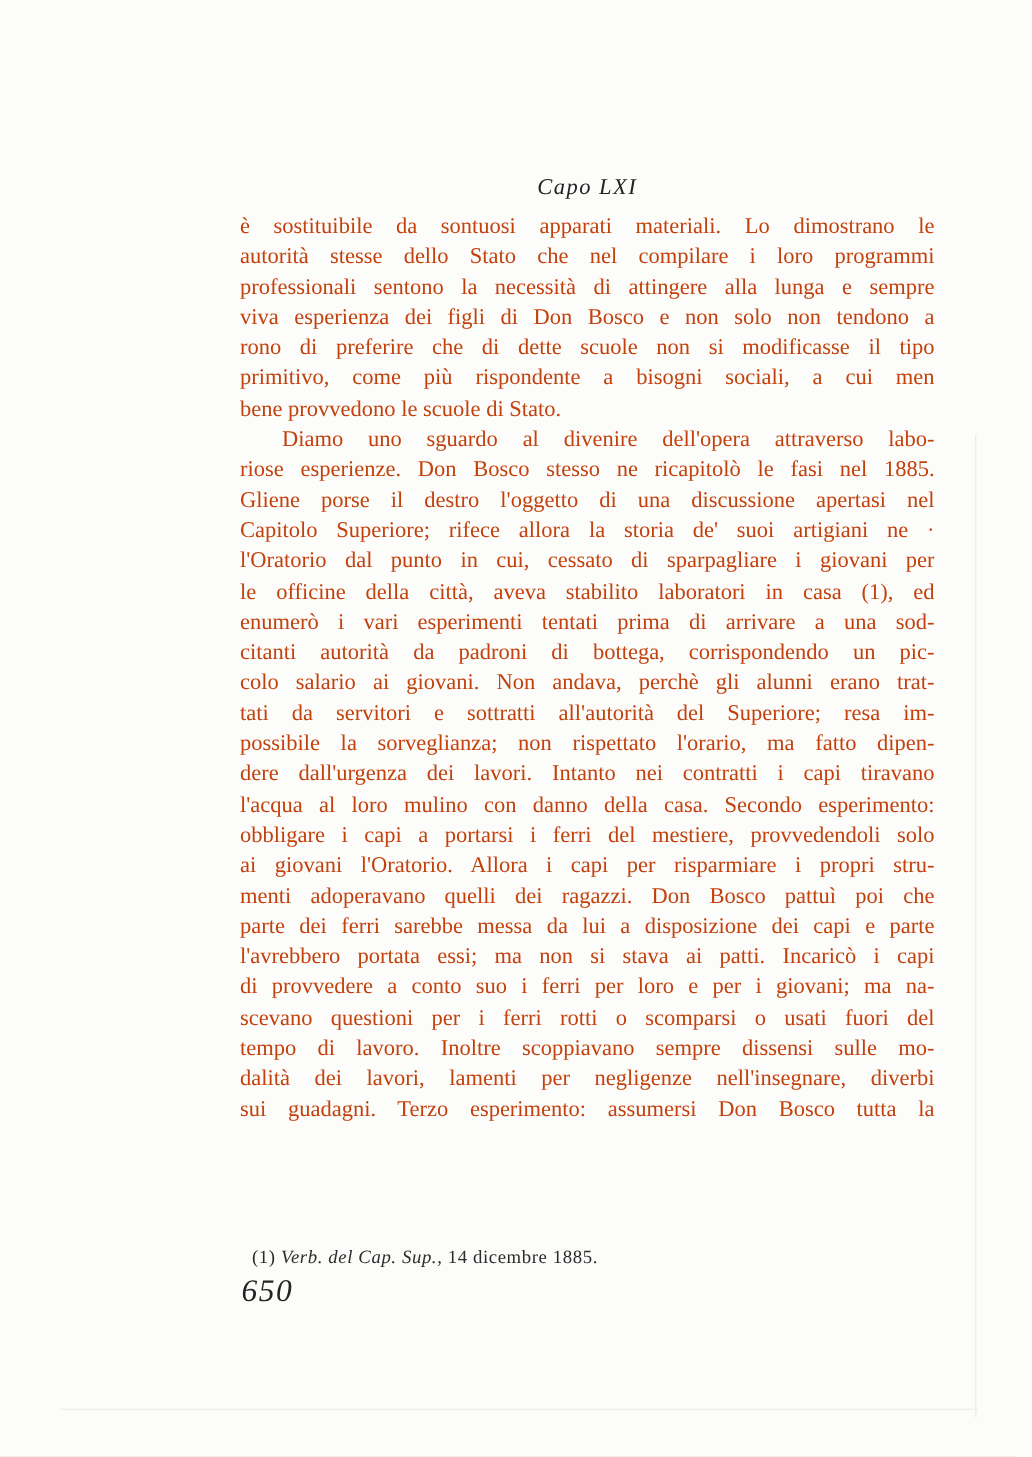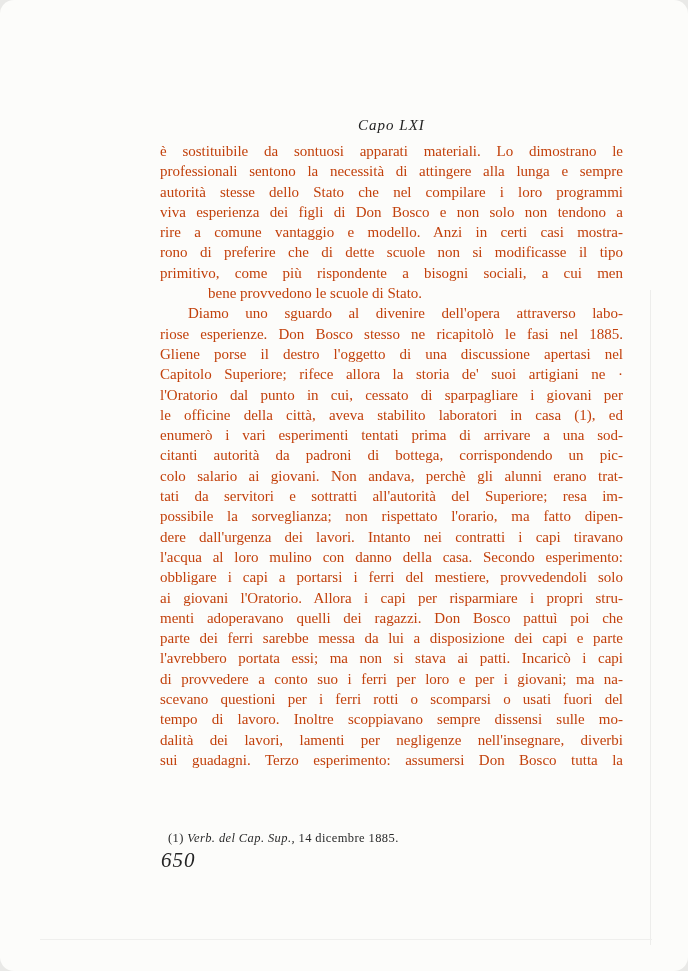--- a/index.html
+++ b/index.html
@@ -9,21 +9,20 @@
     font-family: "Liberation Serif", serif;
   }
   .page {
     position: relative;
     width: 688px;
     height: 971px;
     margin: 0 auto;
     background: #fcfcfa;
     color: #1c1c1c;
     overflow: hidden;
-    border-radius: 14px;
   }
   .running-head {
     position: absolute;
     top: 117px;
     left: 160px;
     width: 463px;
     text-align: center;
     font-style: italic;
     font-size: 15px;
     letter-spacing: 1px;
@@ -40,21 +39,20 @@
   .line {
     line-height: 20.3px;
     height: 20.3px;
     white-space: normal;
     text-align: justify;
     text-align-last: justify;
     overflow: hidden;
   }
   .line.flush {
     text-align-last: left;
-    margin-left: 48px;
   }
   .line.indent {
     text-indent: 28px;
   }
   .footnote {
     position: absolute;
     top: 831px;
     left: 168px;
     width: 430px;
     font-size: 12.5px;
@@ -95,24 +93,23 @@
 </head>
 <body>
 
 <div class="page">
 
   <div class="running-head">Capo LXI</div>
 
   <div class="body-text">
       <div>
         <div class="line">è sostituibile da sontuosi apparati materiali. Lo dimostrano le</div>
+        <div class="line">autorità stesse dello Stato che nel compilare i loro programmi</div>
         <div class="line">professionali sentono la necessità di attingere alla lunga e sempre</div>
-        <div class="line">autorità stesse dello Stato che nel compilare i loro programmi</div>
         <div class="line">viva esperienza dei figli di Don Bosco e non solo non tendono a</div>
-        <div class="line">rire a comune vantaggio e modello. Anzi in certi casi mostra-</div>
         <div class="line">rono di preferire che di dette scuole non si modificasse il tipo</div>
         <div class="line">primitivo, come più rispondente a bisogni sociali, a cui men</div>
         <div class="line flush">bene provvedono le scuole di Stato.</div>
       </div>
       <div>
         <div class="line indent">Diamo uno sguardo al divenire dell'opera attraverso labo-</div>
         <div class="line">riose esperienze. Don Bosco stesso ne ricapitolò le fasi nel 1885.</div>
         <div class="line">Gliene porse il destro l'oggetto di una discussione apertasi nel</div>
         <div class="line">Capitolo Superiore; rifece allora la storia de' suoi artigiani ne ·</div>
         <div class="line">l'Oratorio dal punto in cui, cessato di sparpagliare i giovani per</div>

